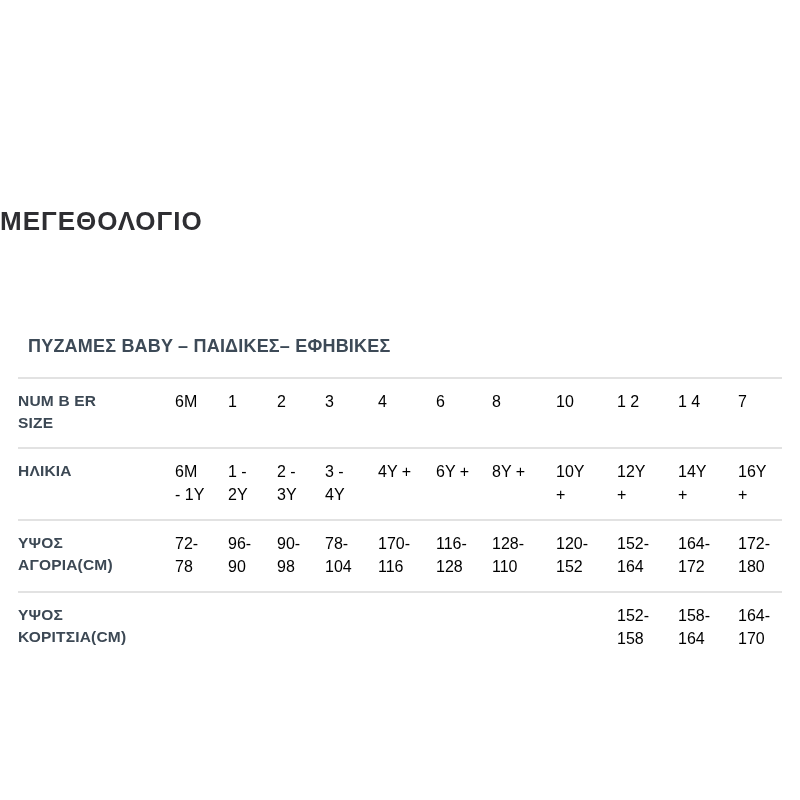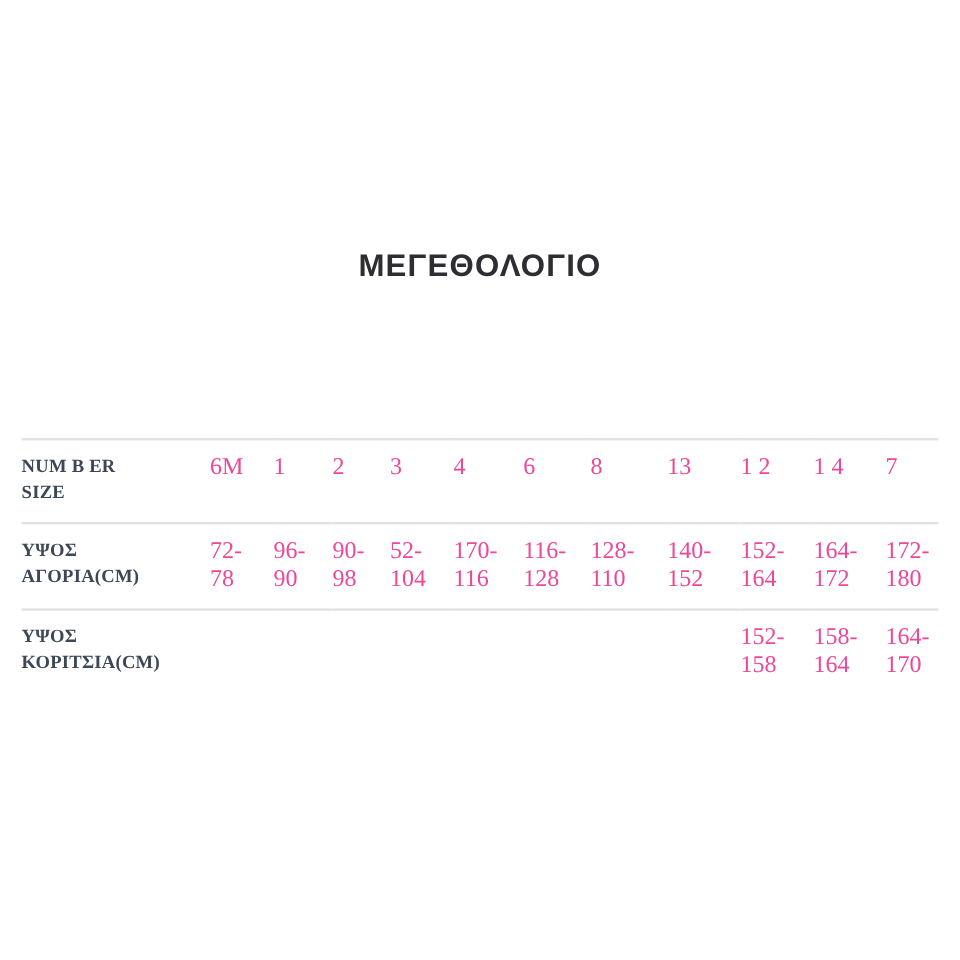--- a/index.html
+++ b/index.html
@@ -10,72 +10,71 @@
     height: 800px;
     background: #ffffff;
     font-family: "Liberation Sans", sans-serif;
     overflow: hidden;
   }
   .title {
     position: absolute;
     top: 206px;
     left: 0;
     width: 100%;
-    text-align: center;
     font-size: 26px;
     font-weight: 700;
     letter-spacing: 1px;
     color: #2e2e32;
   }
   .section-heading {
     position: absolute;
     top: 336px;
     left: 28px;
     font-size: 18px;
     font-weight: 700;
     letter-spacing: 0.2px;
     color: #3d4a57;
   }
   table.size-table {
     position: absolute;
-    top: 365px;
+    top: 377px;
     left: 18px;
     width: 764px;
     border-collapse: collapse;
     table-layout: fixed;
-    font-family: Liberation Serif, serif;
   }
   table.size-table td {
     border-top: 2px solid #e2e2e2;
     vertical-align: top;
     padding: 11px 0 13px 0;
     white-space: pre-line;
   }
   td.row-label {
     padding-left: 10px;
     font-size: 15.5px;
     font-weight: 700;
     line-height: 22px;
     color: #3c4854;
     letter-spacing: 0.2px;
   }
   td.cell {
-    font-size: 20px;
+    font-size: 16px;
     font-weight: 400;
     line-height: 23px;
-    color: #ec4899;
+    color: #000000;
   }
 </style>
 </head>
 <body>
 
 <div class="page">
 
   <div class="title">ΜΕΓΕΘΟΛΟΓΙΟ</div>
 
+  <div class="section-heading">ΠΥΖΑΜΕΣ BABY – ΠΑΙΔΙΚΕΣ– ΕΦΗΒΙΚΕΣ</div>
 
   <table class="size-table">
     <colgroup>
       <col style="width:157px">
         <col style="width:53px">
         <col style="width:49px">
         <col style="width:48px">
       <col style="width:53px">
         <col style="width:58px">
         <col style="width:56px">
@@ -89,43 +88,65 @@
       <tr>
         <td class="row-label">NUM B ER
 SIZE</td>
         <td class="cell">6M</td>
         <td class="cell">1</td>
         <td class="cell">2</td>
         <td class="cell">3</td>
         <td class="cell">4</td>
         <td class="cell">6</td>
         <td class="cell">8</td>
-        <td class="cell">13</td>
+        <td class="cell">10</td>
         <td class="cell">1 2</td>
         <td class="cell">1 4</td>
         <td class="cell">7</td>
+      </tr>
+      <tr>
+        <td class="row-label">ΗΛΙΚΙΑ</td>
+        <td class="cell">6M
+- 1Y</td>
+        <td class="cell">1 -
+2Y</td>
+        <td class="cell">2 -
+3Y</td>
+        <td class="cell">3 -
+4Y</td>
+        <td class="cell">4Y +</td>
+        <td class="cell">6Y +</td>
+        <td class="cell">8Y +</td>
+        <td class="cell">10Y
++</td>
+        <td class="cell">12Y
++</td>
+        <td class="cell">14Y
++</td>
+        <td class="cell">16Y
++</td>
       </tr>
       <tr>
         <td class="row-label">ΥΨΟΣ
 ΑΓΟΡΙΑ(CM)</td>
         <td class="cell">72-
 78</td>
         <td class="cell">96-
 90</td>
         <td class="cell">90-
 98</td>
-        <td class="cell">52-
+        <td class="cell">78-
 104</td>
         <td class="cell">170-
 116</td>
         <td class="cell">116-
 128</td>
         <td class="cell">128-
 110</td>
-        <td class="cell">140-
+        <td class="cell">120-
 152</td>
         <td class="cell">152-
 164</td>
         <td class="cell">164-
 172</td>
         <td class="cell">172-
 180</td>
       </tr>
       <tr>
         <td class="row-label">ΥΨΟΣ

